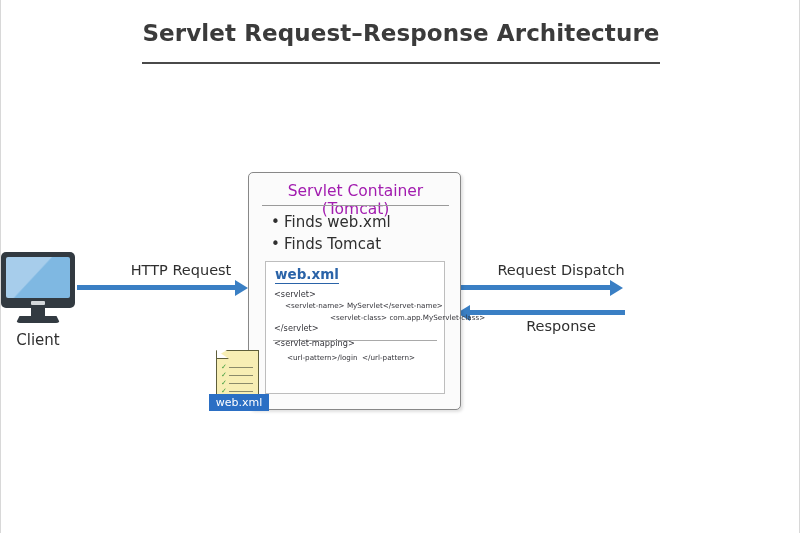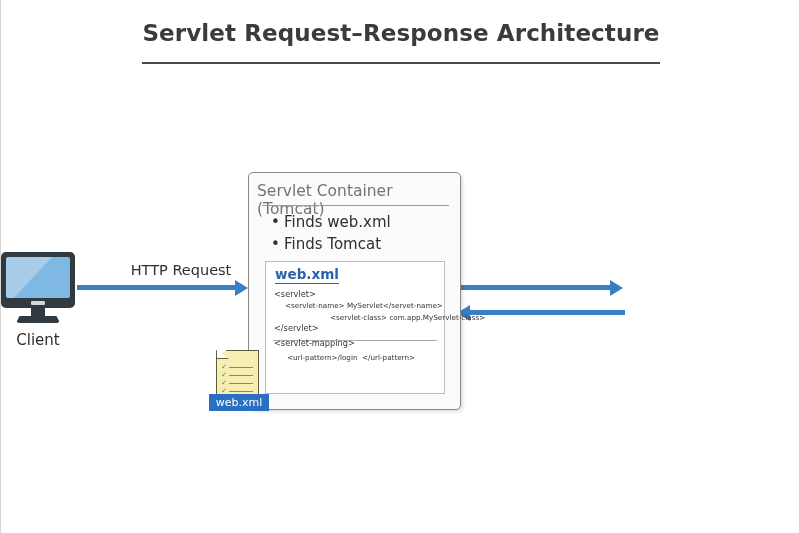--- a/index.html
+++ b/index.html
@@ -158,23 +158,23 @@
     border: 1.5px solid #888888;
     border-radius: 5px;
     box-sizing: border-box;
     box-shadow: 2px 2px 3px rgba(0,0,0,0.12);
   }
   #container-title {
     position: absolute;
     left: 8px;
     top: 9px;
     width: 197px;
-    text-align: left;
+    text-align: center;
     font-size: 15.5px;
-    color: #737373;
+    color: #a21caf;
     font-weight: 500;
   }
   #container-title-rule {
     position: absolute;
     left: 13px;
     top: 32px;
     width: 187px;
     height: 1px;
     background: #9a9a9a;
   }
@@ -389,25 +389,27 @@
     </div>
     <div id="monitor-neck"></div>
     <div id="monitor-base"></div>
     <div id="client-label">Client</div>
   </div>
 
   <div class="arrow-label" id="arrow1-label">HTTP Request</div>
   <div class="arrow-line" id="arrow1-line"></div>
   <div class="arrow-head-right" id="arrow1-head"></div>
 
+  <div class="arrow-label" id="arrow2-label">Request Dispatch</div>
   <div class="arrow-line" id="arrow2-line"></div>
   <div class="arrow-head-right" id="arrow2-head"></div>
 
   <div class="arrow-line" id="arrow3-line"></div>
   <div class="arrow-head-left" id="arrow3-head"></div>
+  <div class="arrow-label" id="arrow3-label">Response</div>
 
   <div id="container-box">
     <div id="container-title">Servlet Container (Tomcat)</div>
     <div id="container-title-rule"></div>
     <ul class="container-bullets">
       <li>Finds web.xml</li>
       <li>Finds Tomcat</li>
     </ul>
 
     <div id="webxml-panel">

